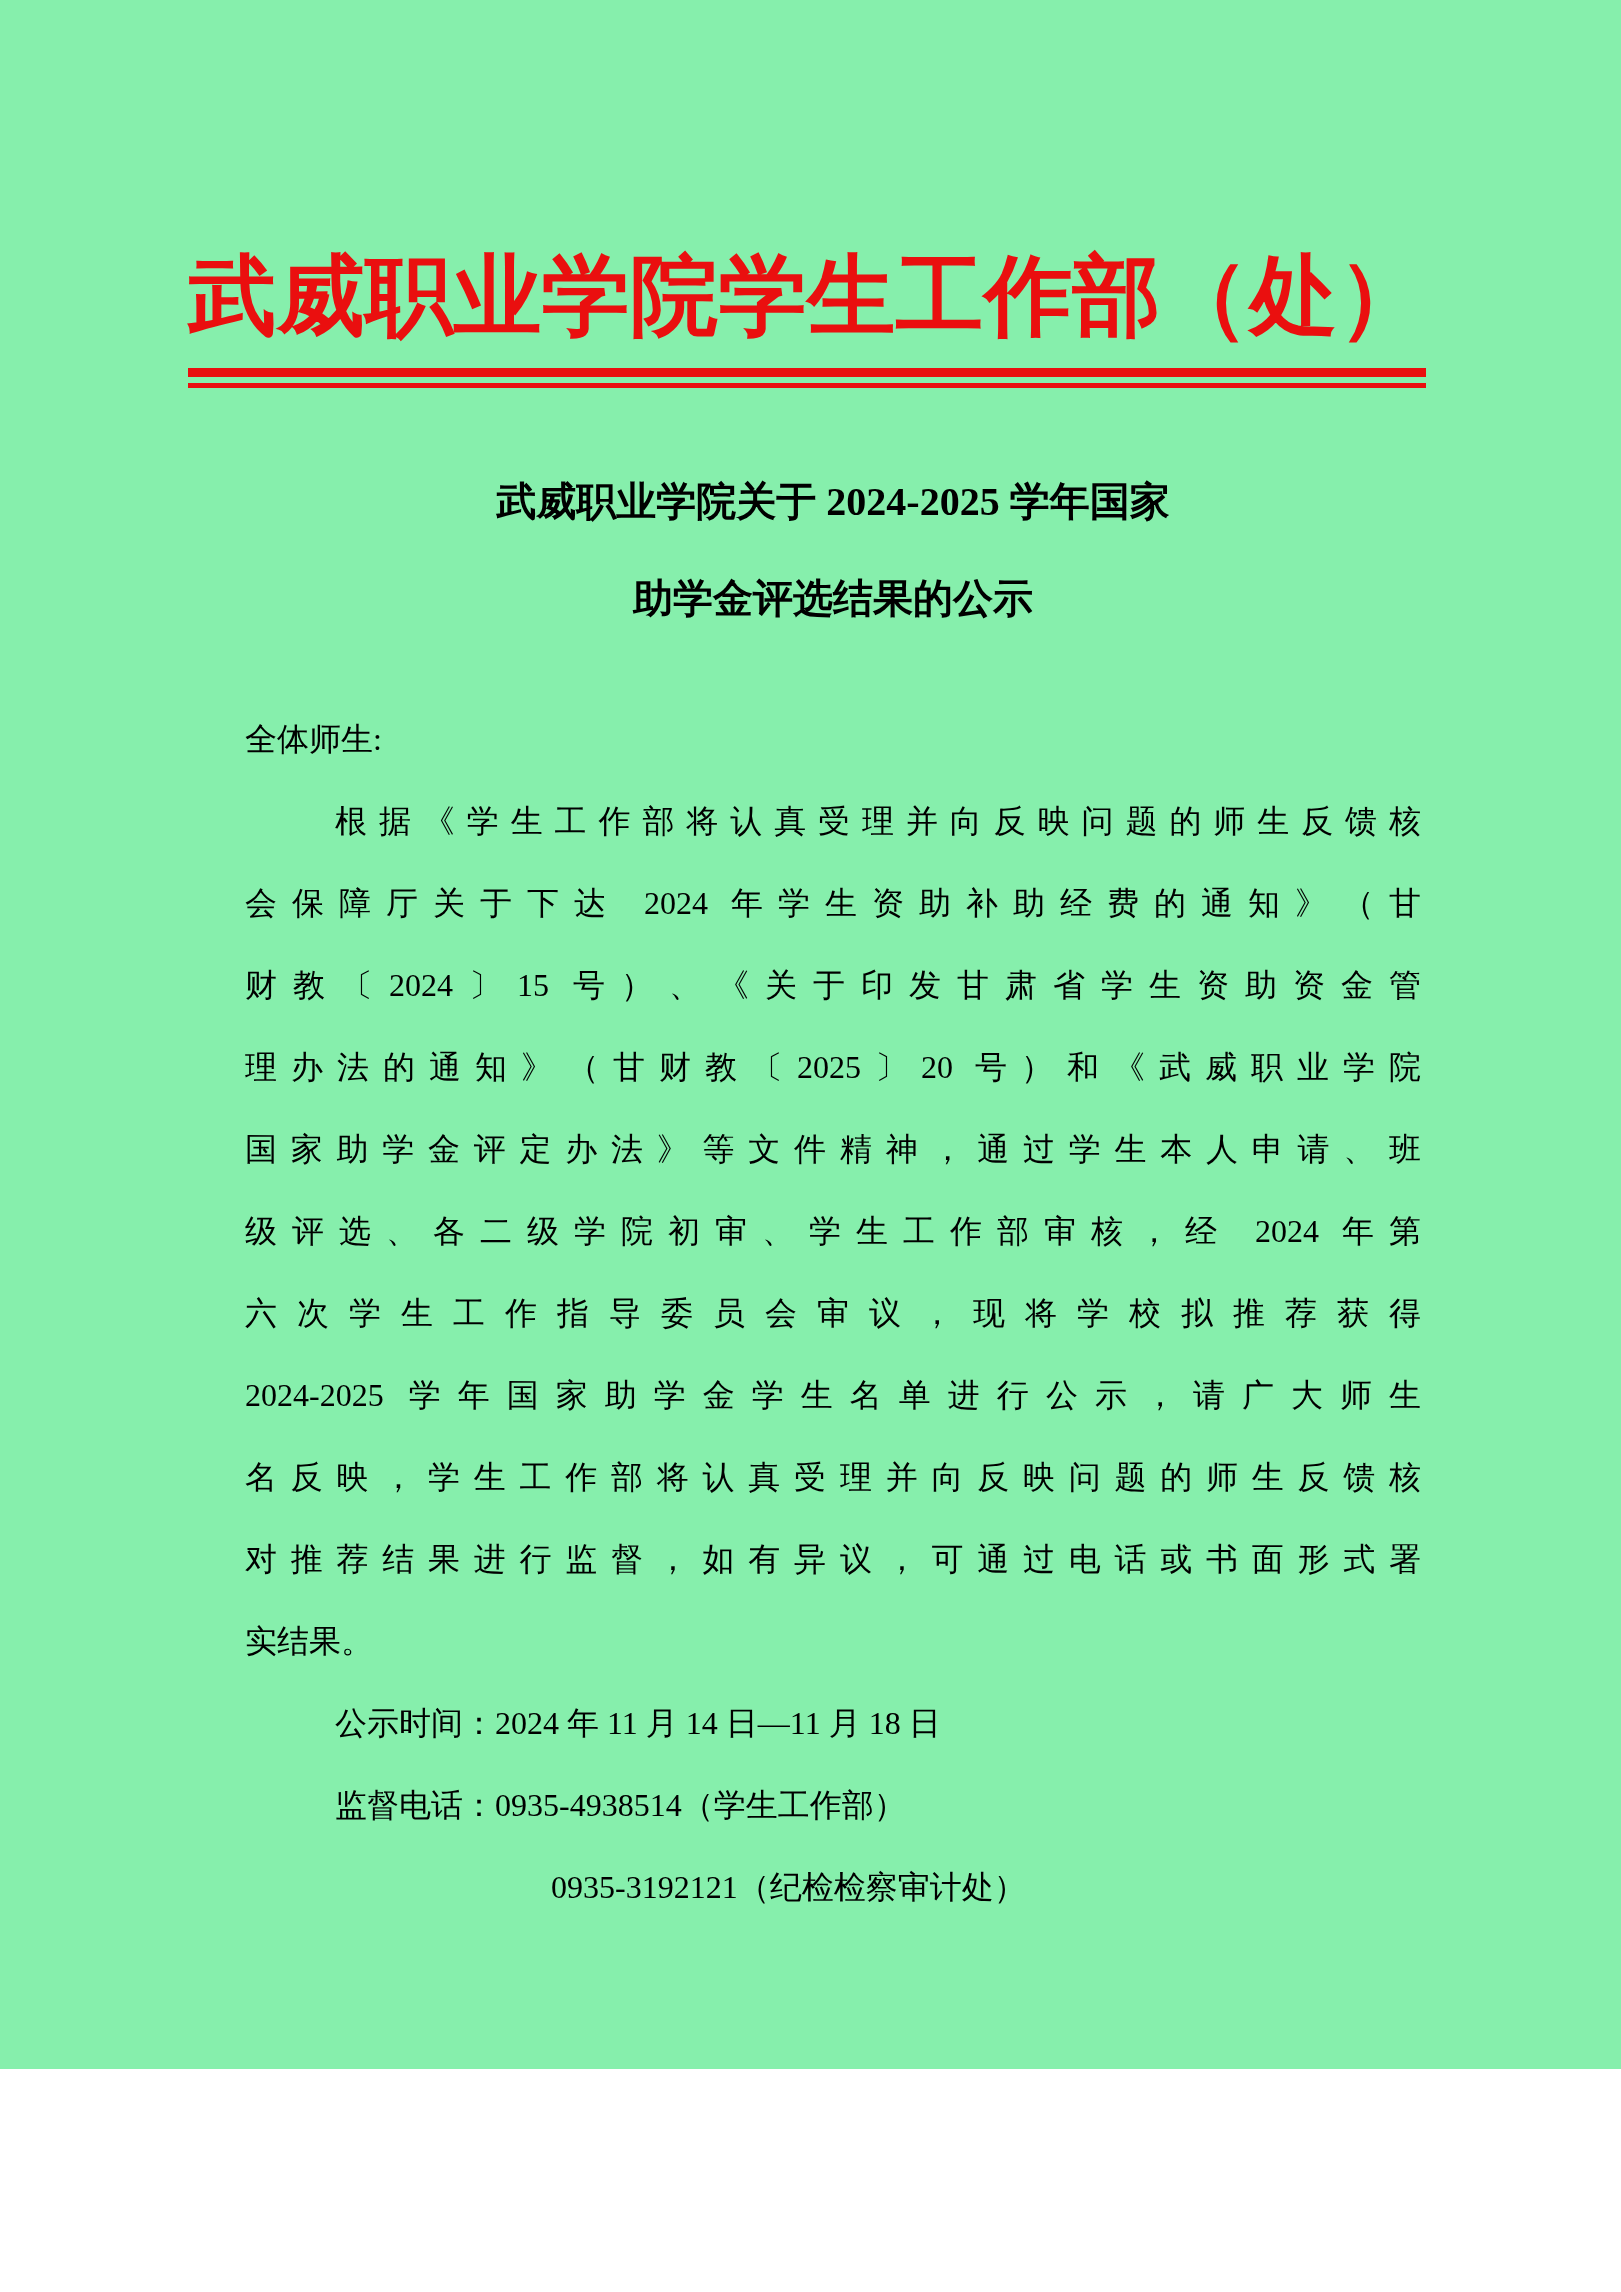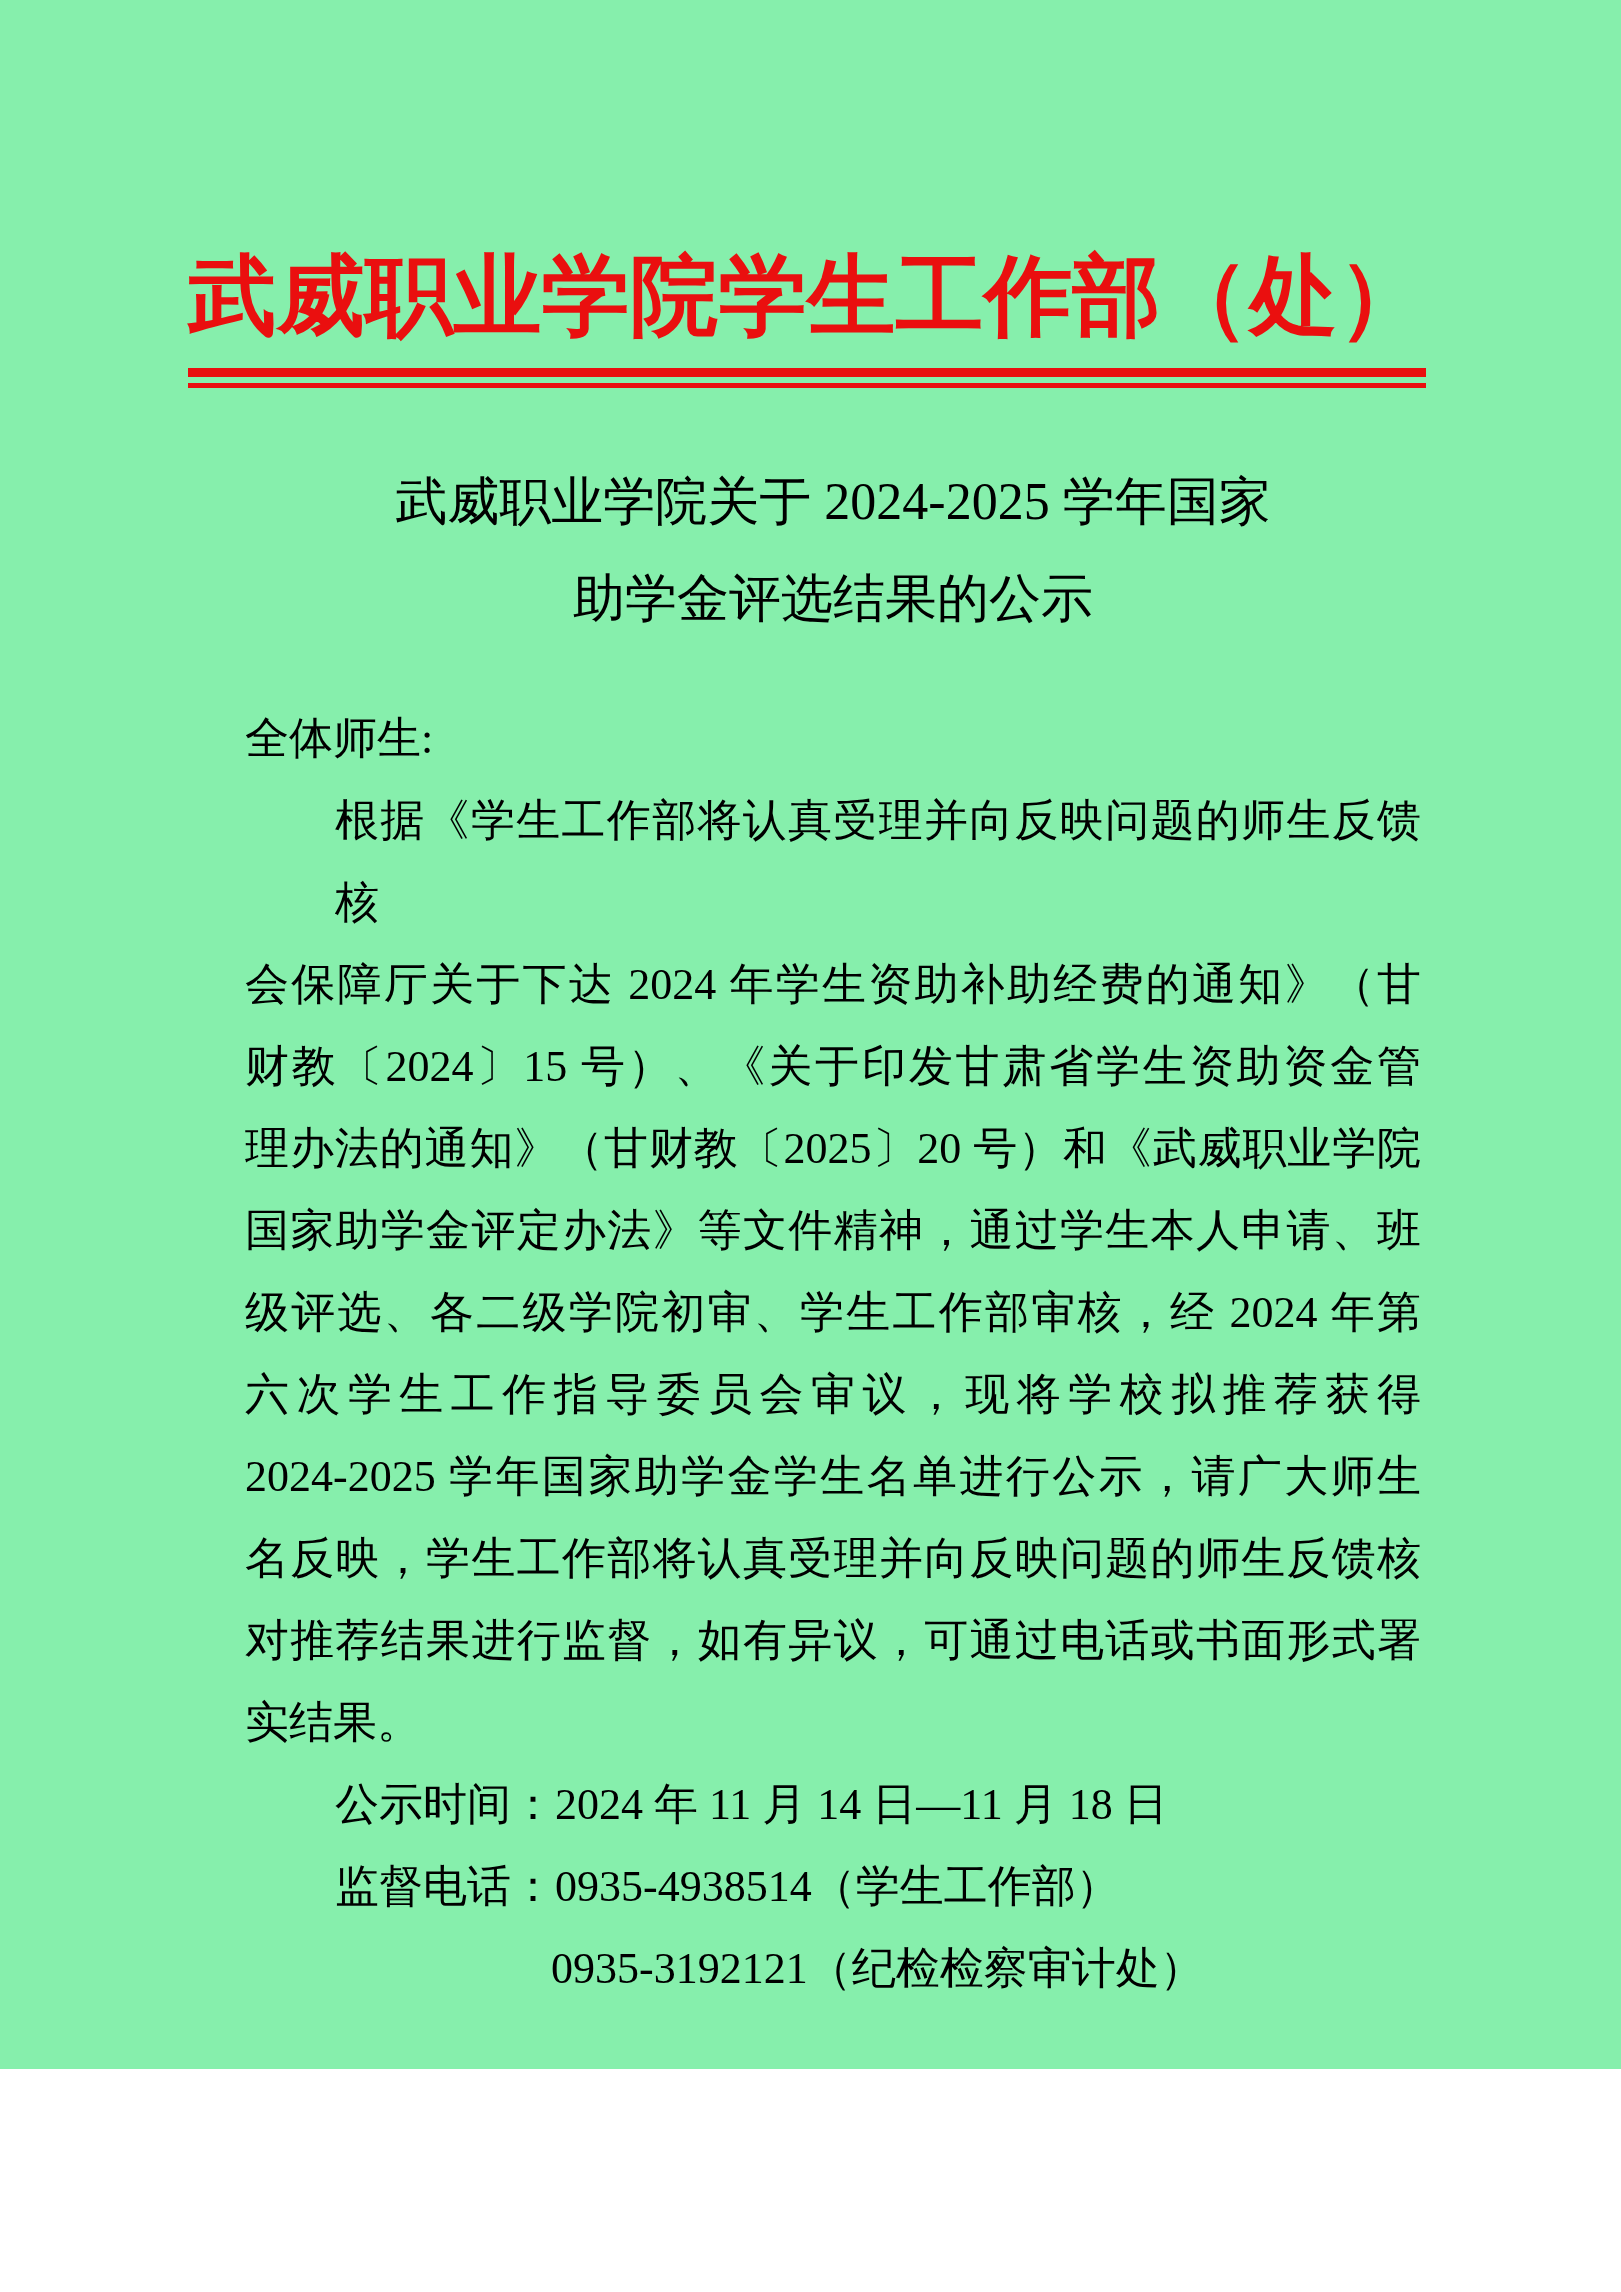--- a/index.html
+++ b/index.html
@@ -39,32 +39,32 @@
   .rule-top-thin     { top: 383px;  height: 4.9px; }
   .rule-bottom-thin  { top: 2071px; height: 4.9px; }
   .rule-bottom-thick { top: 2085px; height: 8.8px; }
   
   .doc-title {
     position: absolute;
     left: 245px;
     top: 453px;
     width: 1176px;
     text-align: center;
-    font-weight: normal;
-    font-size: 52px;
+    font-weight: bold;
+    font-size: 40px;
     line-height: 97px;
     color: #000000;
   }
   
   .body-block {
     position: absolute;
     left: 245px;
     top: 698px;
     width: 1176px;
-    font-size: 44px;
+    font-size: 32px;
     line-height: 82px;
     color: #000000;
     font-family: Liberation Serif, serif;
   }
   .line { min-height: 82px; }
   .jl {
     text-align: justify;
     text-align-last: justify;
   }
   .ind { padding-left: 90px; }

